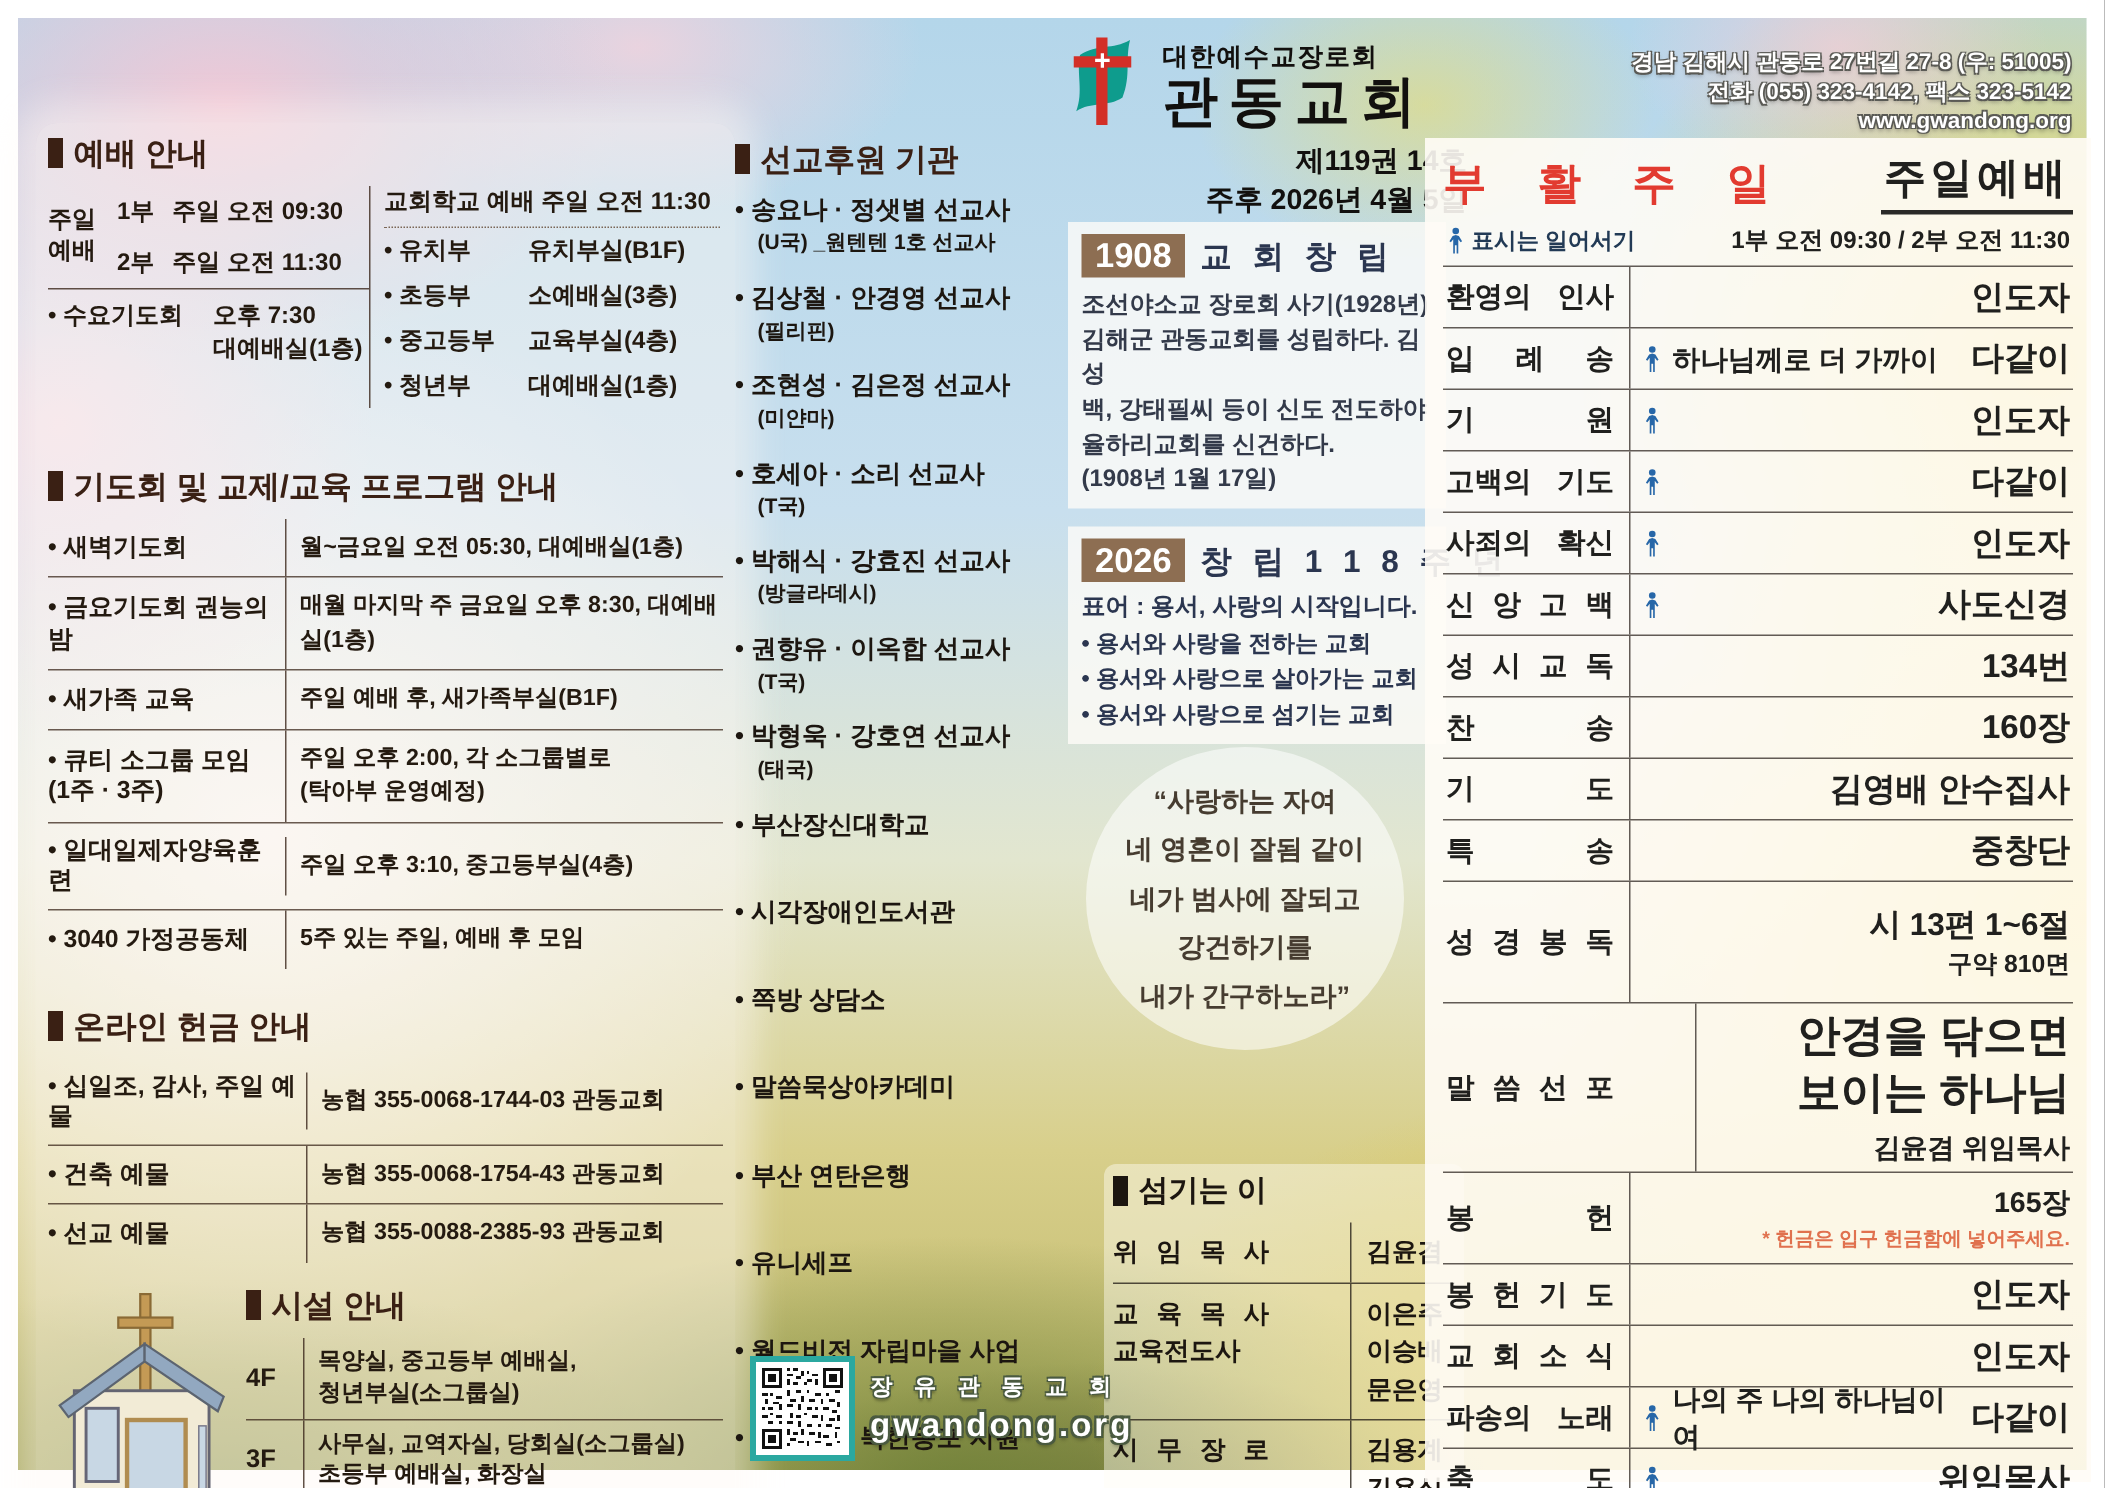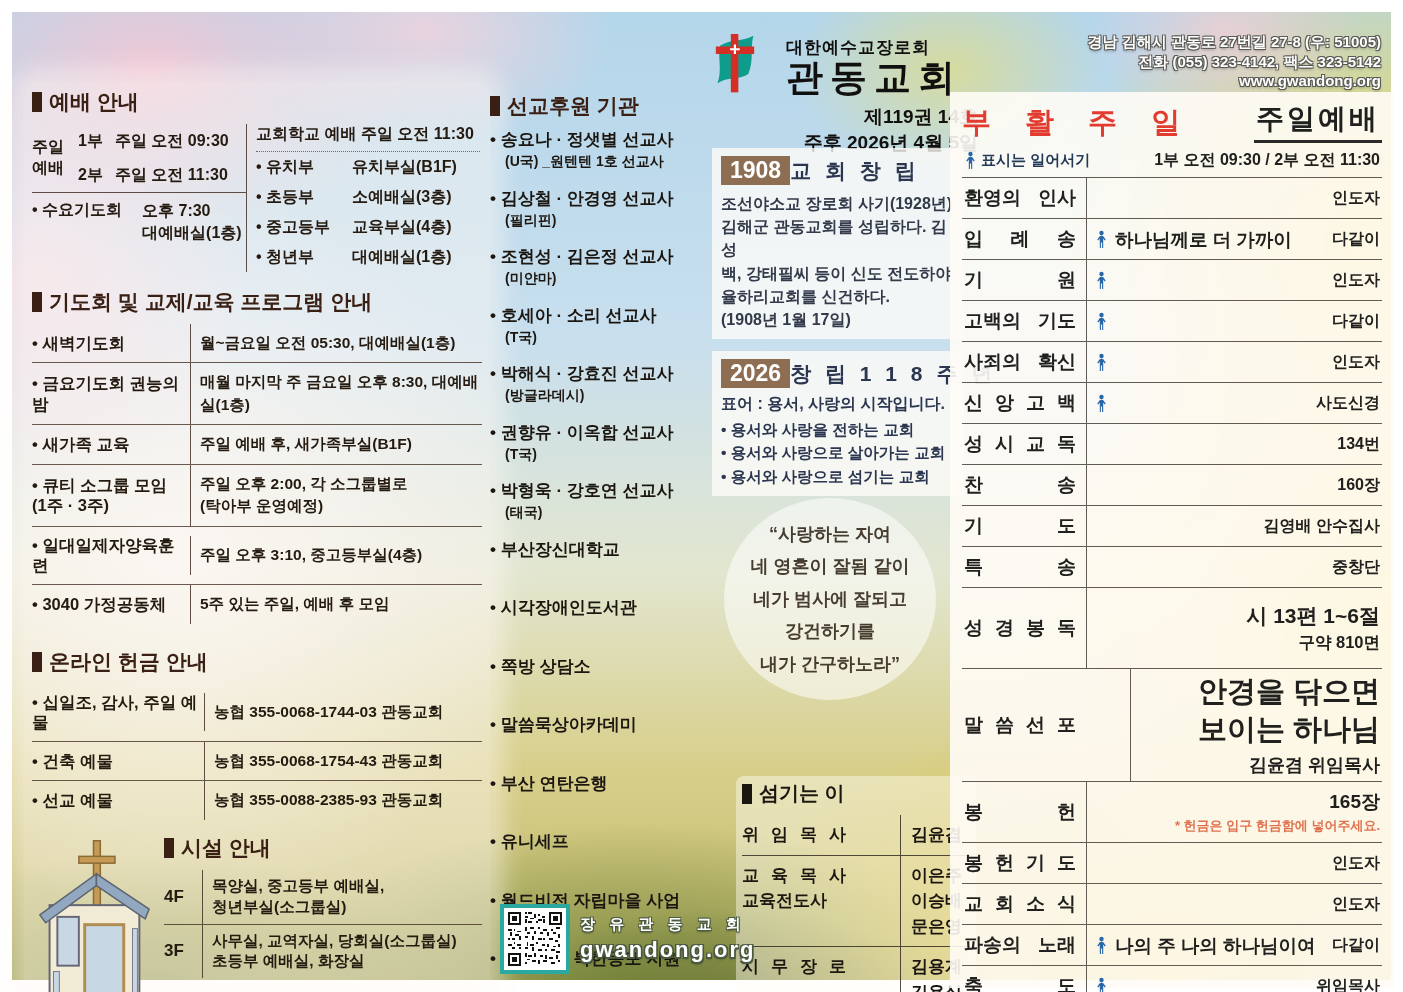--- a/index.html
+++ b/index.html
@@ -61,32 +61,32 @@
   .f-row:first-of-type{border-top:none;}
   .f-floor{width:38px;font-size:17px;font-weight:bold;padding:6px 0;}
   .f-desc{flex:1;border-left:1.4px solid rgba(58,38,26,.8);padding:6px 0 6px 9px;font-size:15.5px;font-weight:bold;white-space:pre-line;line-height:1.35;}
   
   .mid-col{position:absolute;left:478px;top:80px;width:232px;color:#1c1610;}
   .m-item{margin-bottom:11.5px;min-height:47px;}
   .m-item .nm{font-size:17px;font-weight:bold;}
   .m-item .sub{font-size:14px;font-weight:bold;padding-left:15px;line-height:1.45;}
   
   .masthead{position:absolute;left:698px;top:8px;width:268px;color:#12100e;}
-  .mh-top{display:flex;align-items:center;gap:26px;margin-top:10px;}
+  .mh-top{display:flex;align-items:flex-end;gap:15px;}
   .mh-denom{font-size:17px;font-weight:bold;letter-spacing:1px;margin-top:6px;}
   .mh-name{font-size:37px;font-weight:bold;letter-spacing:7px;line-height:1.05;}
   .mh-issue{font-size:19px;font-weight:bold;text-align:right;margin-top:6px;}
   .mh-date{font-size:19px;font-weight:bold;text-align:right;}
   
   .addr{position:absolute;right:10px;top:20px;text-align:right;font-size:15px;font-weight:bold;line-height:1.3;color:#fff;
     text-shadow:-1px -1px 0 #5a5a55,1px -1px 0 #5a5a55,-1px 1px 0 #5a5a55,1px 1px 0 #5a5a55,0 2px 3px rgba(0,0,0,.35);}
   
   .hist{position:absolute;left:700px;top:136px;width:252px;}
   .h-card{background:rgba(255,252,248,.78);padding:8px 9px;margin-bottom:12px;}
-  .h-row{display:flex;align-items:center;text-align:center;}
+  .h-row{display:flex;align-items:center;gap:10px;text-align:center;}
   .h-year{background:#8d6e52;color:#fff;font-size:23px;font-weight:bold;padding:1px 9px;}
   .h-head{font-size:21px;font-weight:bold;color:#2b3650;letter-spacing:4px;white-space:nowrap;}
   .h-body{margin-top:7px;font-size:16px;font-weight:bold;color:#333a4a;line-height:1.45;white-space:pre-line;}
   .h-motto{margin-top:6px;font-size:16px;font-weight:bold;color:#2b3650;}
   .h-bullets{margin-top:3px;font-size:15.5px;font-weight:bold;color:#2b3650;line-height:1.5;}
   
   .verse{position:absolute;left:712px;top:486px;width:212px;height:202px;border-radius:50%;
     background:rgba(255,255,255,.55);display:flex;align-items:center;justify-content:center;text-align:center;
     font-size:18px;font-weight:bold;color:#463c30;line-height:1.8;white-space:pre-line;}
   
@@ -111,21 +111,21 @@
   .lit-service{font-size:28px;font-weight:bold;letter-spacing:3px;border-bottom:3px solid #2a2a28;padding:0 2px 2px 2px;}
   .lit-h2{display:flex;justify-content:space-between;align-items:center;margin:7px 2px 6px 2px;}
   .lit-note{display:flex;align-items:center;gap:4px;font-size:15px;font-weight:bold;color:#223a55;}
   .lit-times{font-size:16px;font-weight:bold;}
   .lt-row{display:flex;align-items:stretch;border-top:1.2px solid rgba(70,64,58,.85);}
   .lt-label{width:112px;flex:none;font-size:19px;font-weight:bold;padding:0 10px 0 2px;display:flex;align-items:center;}
   .lt-label span{display:block;width:100%;text-align:justify;text-align-last:justify;}
   .lt-body{flex:1;border-left:1.2px solid rgba(70,64,58,.85);display:flex;align-items:center;padding:0 2px 0 8px;min-height:40px;}
   .lt-stand{margin-right:7px;display:flex;align-items:center;}
   .lt-content{font-size:18.5px;font-weight:bold;flex:1;}
-  .lt-right{font-size:16px;font-weight:bold;text-align:right;white-space:nowrap;}
+  .lt-right{font-size:22px;font-weight:bold;text-align:right;white-space:nowrap;}
   .lt-row.h40 .lt-body{height:40px;}
   .lt-body.col{flex-direction:column;align-items:flex-end;justify-content:center;}
   .scrip .lt-body{height:80px;}
   .scrip .l1{font-size:21px;font-weight:bold;}
   .scrip .l2{font-size:16.5px;font-weight:bold;margin-top:2px;}
   .sermon .lt-body{height:112px;margin-left:44px;}
   .sermon .t{font-size:29px;font-weight:bold;line-height:1.3;text-align:right;}
   .sermon .pr{font-size:18px;font-weight:bold;margin-top:4px;}
   .offer .lt-body{height:60px;}
   .offer .num{font-size:19px;font-weight:bold;}
@@ -195,21 +195,21 @@
 
               <div class="cs-row">
                 <span class="cs-dept bullet">청년부</span>
                 <span>대예배실(1층)</span>
               </div>
             </div>
         </div>
       </div>
     </div>
 
-    <div style="margin-top:16px">
+    <div style="margin-top:38px">
       <div class="sec-h">
             <span class="sec-marker"></span>
             <span>기도회 및 교제/교육 프로그램 안내</span>
           </div>
       <div class="tbl">
 
           <div class="p-row">
             <div class="p-name bullet">새벽기도회</div>
             <div class="p-det">월~금요일 오전 05:30, 대예배실(1층)</div>
           </div>

